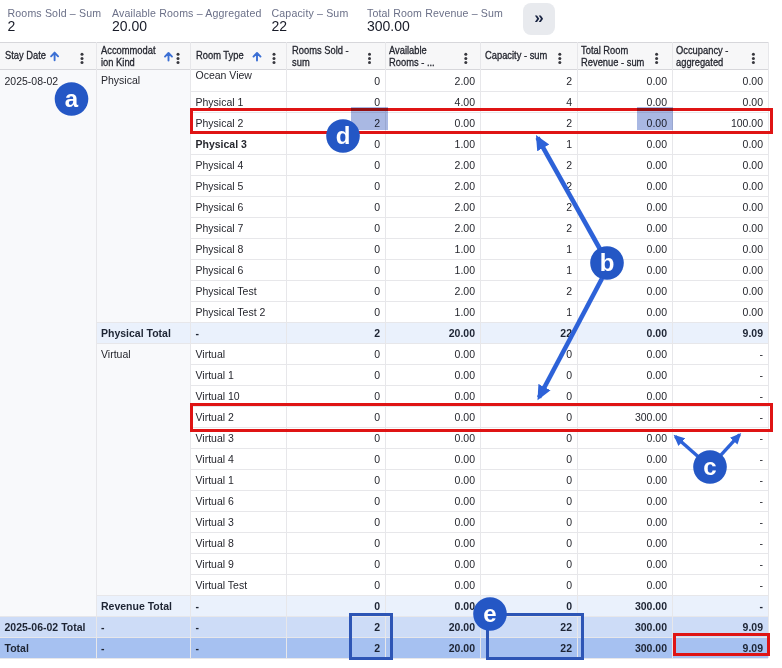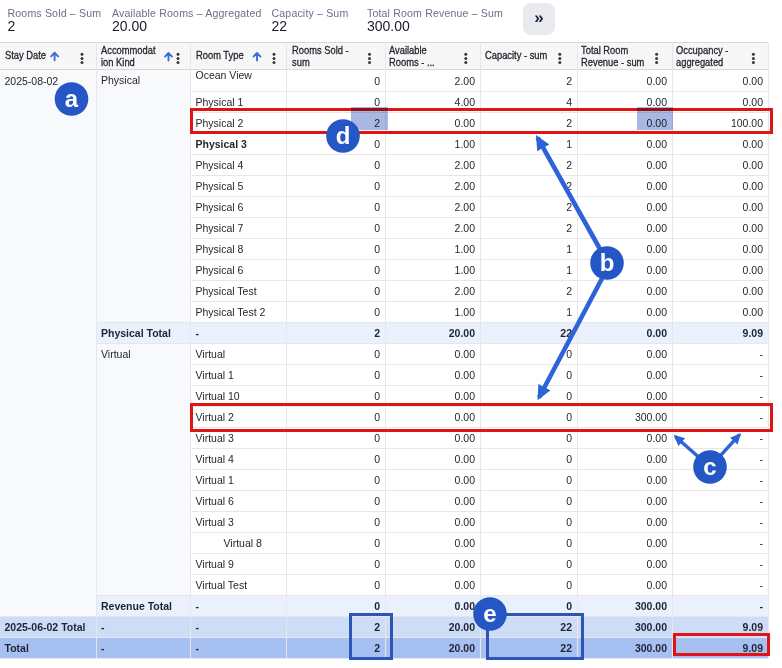--- a/index.html
+++ b/index.html
@@ -207,21 +207,21 @@
 <div class="cell num" style="right:307px;top:490.5px;">0.00</div>
 <div class="cell num" style="right:210px;top:490.5px;">0</div>
 <div class="cell num" style="right:115px;top:490.5px;">0.00</div>
 <div class="cell num" style="right:19px;top:490.5px;">-</div>
 <div class="cell" style="left:195.5px;top:511.5px;">Virtual 3</div>
 <div class="cell num" style="right:402px;top:511.5px;">0</div>
 <div class="cell num" style="right:307px;top:511.5px;">0.00</div>
 <div class="cell num" style="right:210px;top:511.5px;">0</div>
 <div class="cell num" style="right:115px;top:511.5px;">0.00</div>
 <div class="cell num" style="right:19px;top:511.5px;">-</div>
-<div class="cell" style="left:195.5px;top:532.5px;margin-left:28px;">Virtual 8</div>
+<div class="cell" style="left:195.5px;top:532.5px;">Virtual 8</div>
 <div class="cell num" style="right:402px;top:532.5px;">0</div>
 <div class="cell num" style="right:307px;top:532.5px;">0.00</div>
 <div class="cell num" style="right:210px;top:532.5px;">0</div>
 <div class="cell num" style="right:115px;top:532.5px;">0.00</div>
 <div class="cell num" style="right:19px;top:532.5px;">-</div>
 <div class="cell" style="left:195.5px;top:553.5px;">Virtual 9</div>
 <div class="cell num" style="right:402px;top:553.5px;">0</div>
 <div class="cell num" style="right:307px;top:553.5px;">0.00</div>
 <div class="cell num" style="right:210px;top:553.5px;">0</div>
 <div class="cell num" style="right:115px;top:553.5px;">0.00</div>

